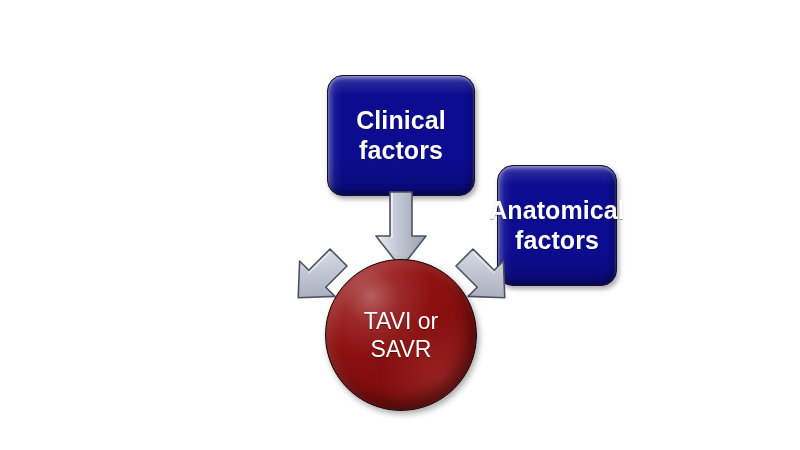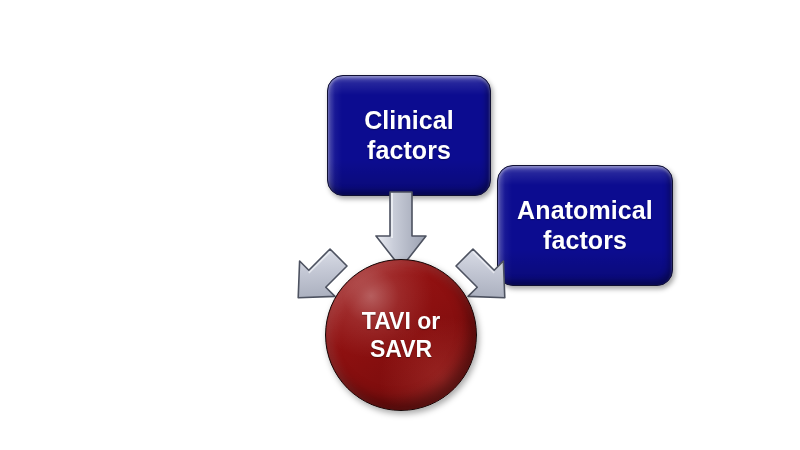--- a/index.html
+++ b/index.html
@@ -49,22 +49,22 @@
     font-weight: bold;
     font-size: 25px;
     line-height: 1.18;
     letter-spacing: 0.1px;
     text-shadow: 0 1px 1px rgba(0,0,0,0.35);
     white-space: pre-line;
     user-select: none;
   }
 
   #box-age        { left: 155px; top: 165px; width: 148px; height: 126px; }
-  #box-clinical   { left: 327px; top:  75px; width: 164px; height: 121px; }
-  #box-anatomical { left: 497px; top: 165px; width: 176px; height: 121px; }
+  #box-clinical   { left: 327px; top:  75px; width: 148px; height: 121px; }
+  #box-anatomical { left: 497px; top: 165px; width: 120px; height: 121px; }
 
   
   #outcome-circle {
     position: absolute;
     left: 325px;
     top: 259px;
     width: 152px;
     height: 152px;
     border-radius: 50%;
     box-sizing: border-box;
@@ -82,21 +82,21 @@
       inset 6px 6px 12px rgba(255,255,255,0.12),
       inset -6px -8px 14px rgba(0,0,0,0.40),
       2px 3px 6px rgba(0,0,0,0.35);
     display: flex;
     align-items: center;
     justify-content: center;
     text-align: center;
   }
   #outcome-label {
     color: #ffffff;
-    font-weight: bold;
+    font-weight: normal;
     font-size: 23px;
     line-height: 1.22;
     white-space: pre-line;
     text-shadow: 0 1px 1px rgba(0,0,0,0.40);
     user-select: none;
   }
 
   
   .arrow-svg {
     position: absolute;

